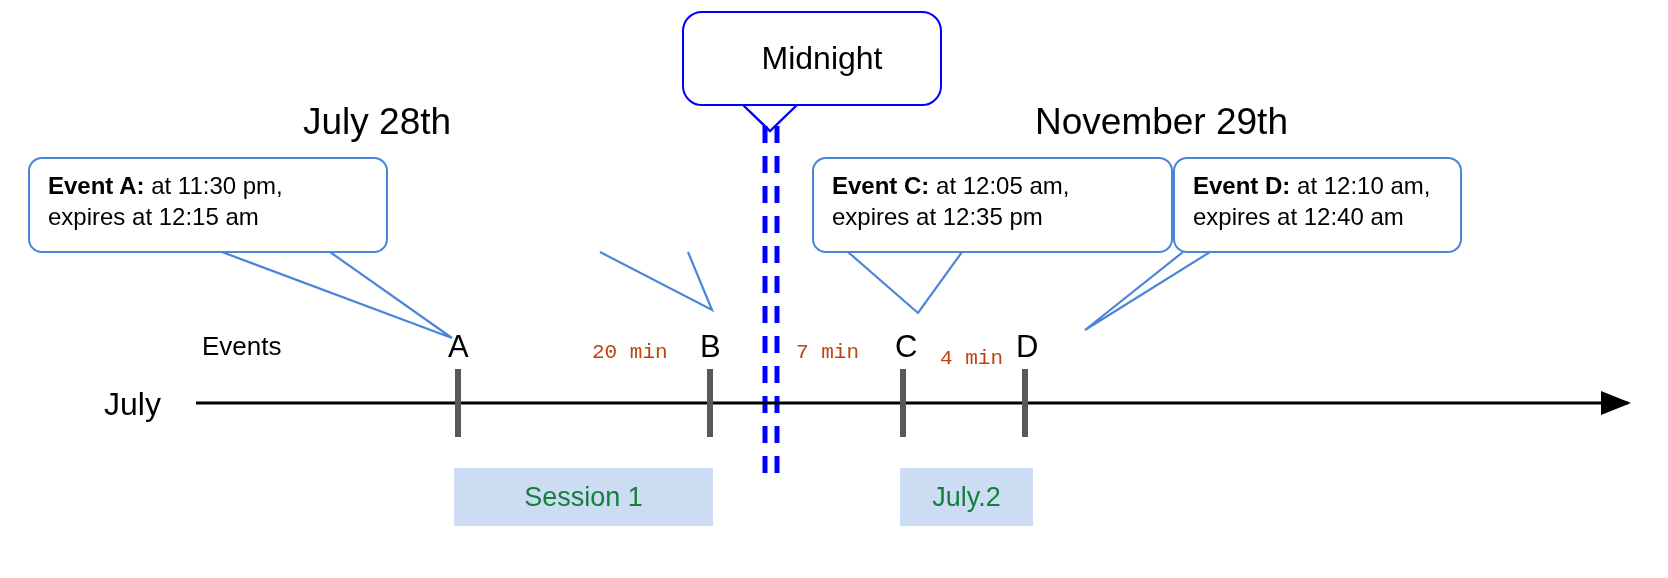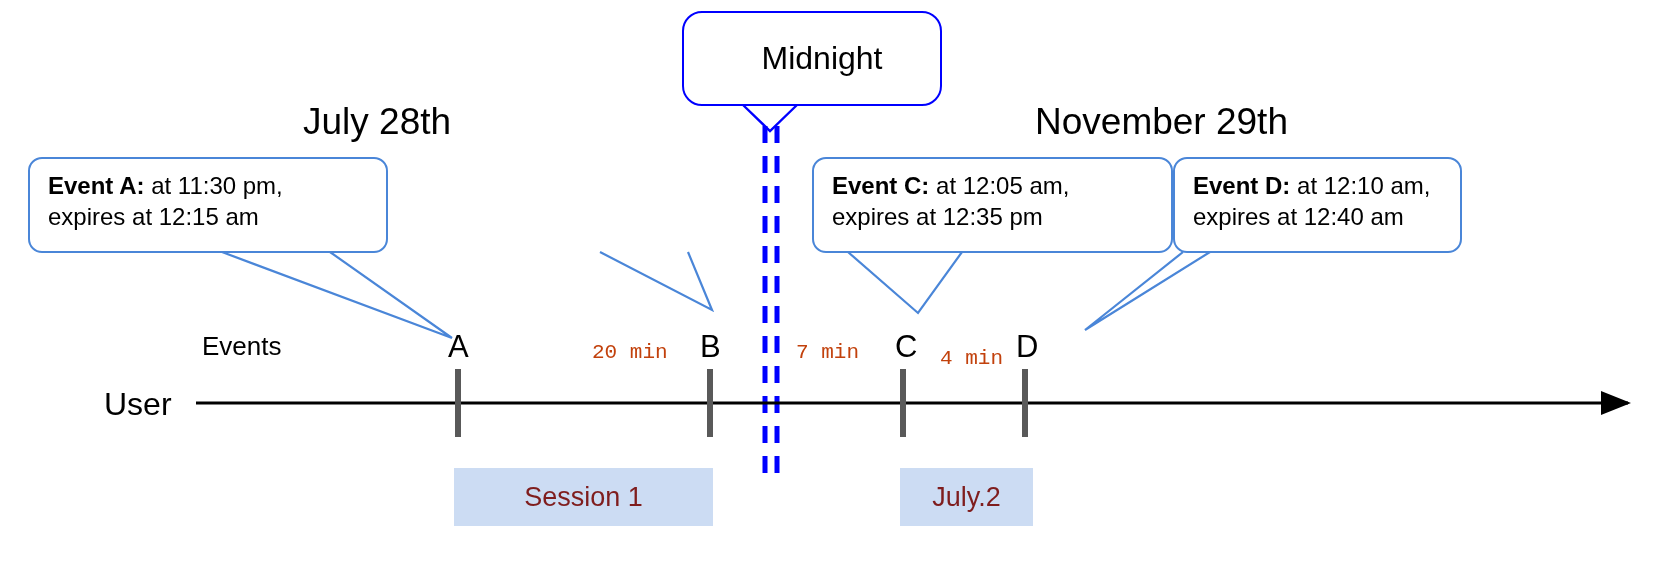--- a/index.html
+++ b/index.html
@@ -60,21 +60,21 @@
     background:#595959;
   }
 
   
   .session {
     background:#ccdcf3;
     display:flex;
     align-items:center;
     justify-content:center;
     font-size:27px;
-    color:#7f1d1d;
+    color:#15803d;
   }
 
   svg { position:absolute; left:0; top:0; overflow:visible; }
 </style>
 </head>
 <body>
 
 <div id="stage">
 
   <svg width="1668" height="578">
@@ -123,21 +123,21 @@
   </div>
 
   <div class="abs callout" style="left:1173px; top:157px; width:289px; height:96px;">
     <div>
       <b>Event D:</b><span>  at 12:10 am,</span>
     </div>
     <div>expires at 12:40 am</div>
   </div>
 
   <div class="abs tl-events-label" style="left:176px; top:333px;">Events</div>
-  <div class="abs tl-axis-label" style="left:104px; top:388px;">User</div>
+  <div class="abs tl-axis-label" style="left:104px; top:388px;">July</div>
 
   <div class="abs tick-letter" style="left:448px; top:331px;">A</div>
   <div class="abs tick-letter" style="left:700px; top:331px;">B</div>
   <div class="abs tick-letter" style="left:895px; top:331px;">C</div>
   <div class="abs tick-letter" style="left:1016px; top:331px;">D</div>
 
   <div class="abs gap-label" style="left:592px; top:342px;">20 min</div>
   <div class="abs gap-label" style="left:796px; top:342px;">7 min</div>
   <div class="abs gap-label" style="left:940px; top:348px;">4 min</div>
 

